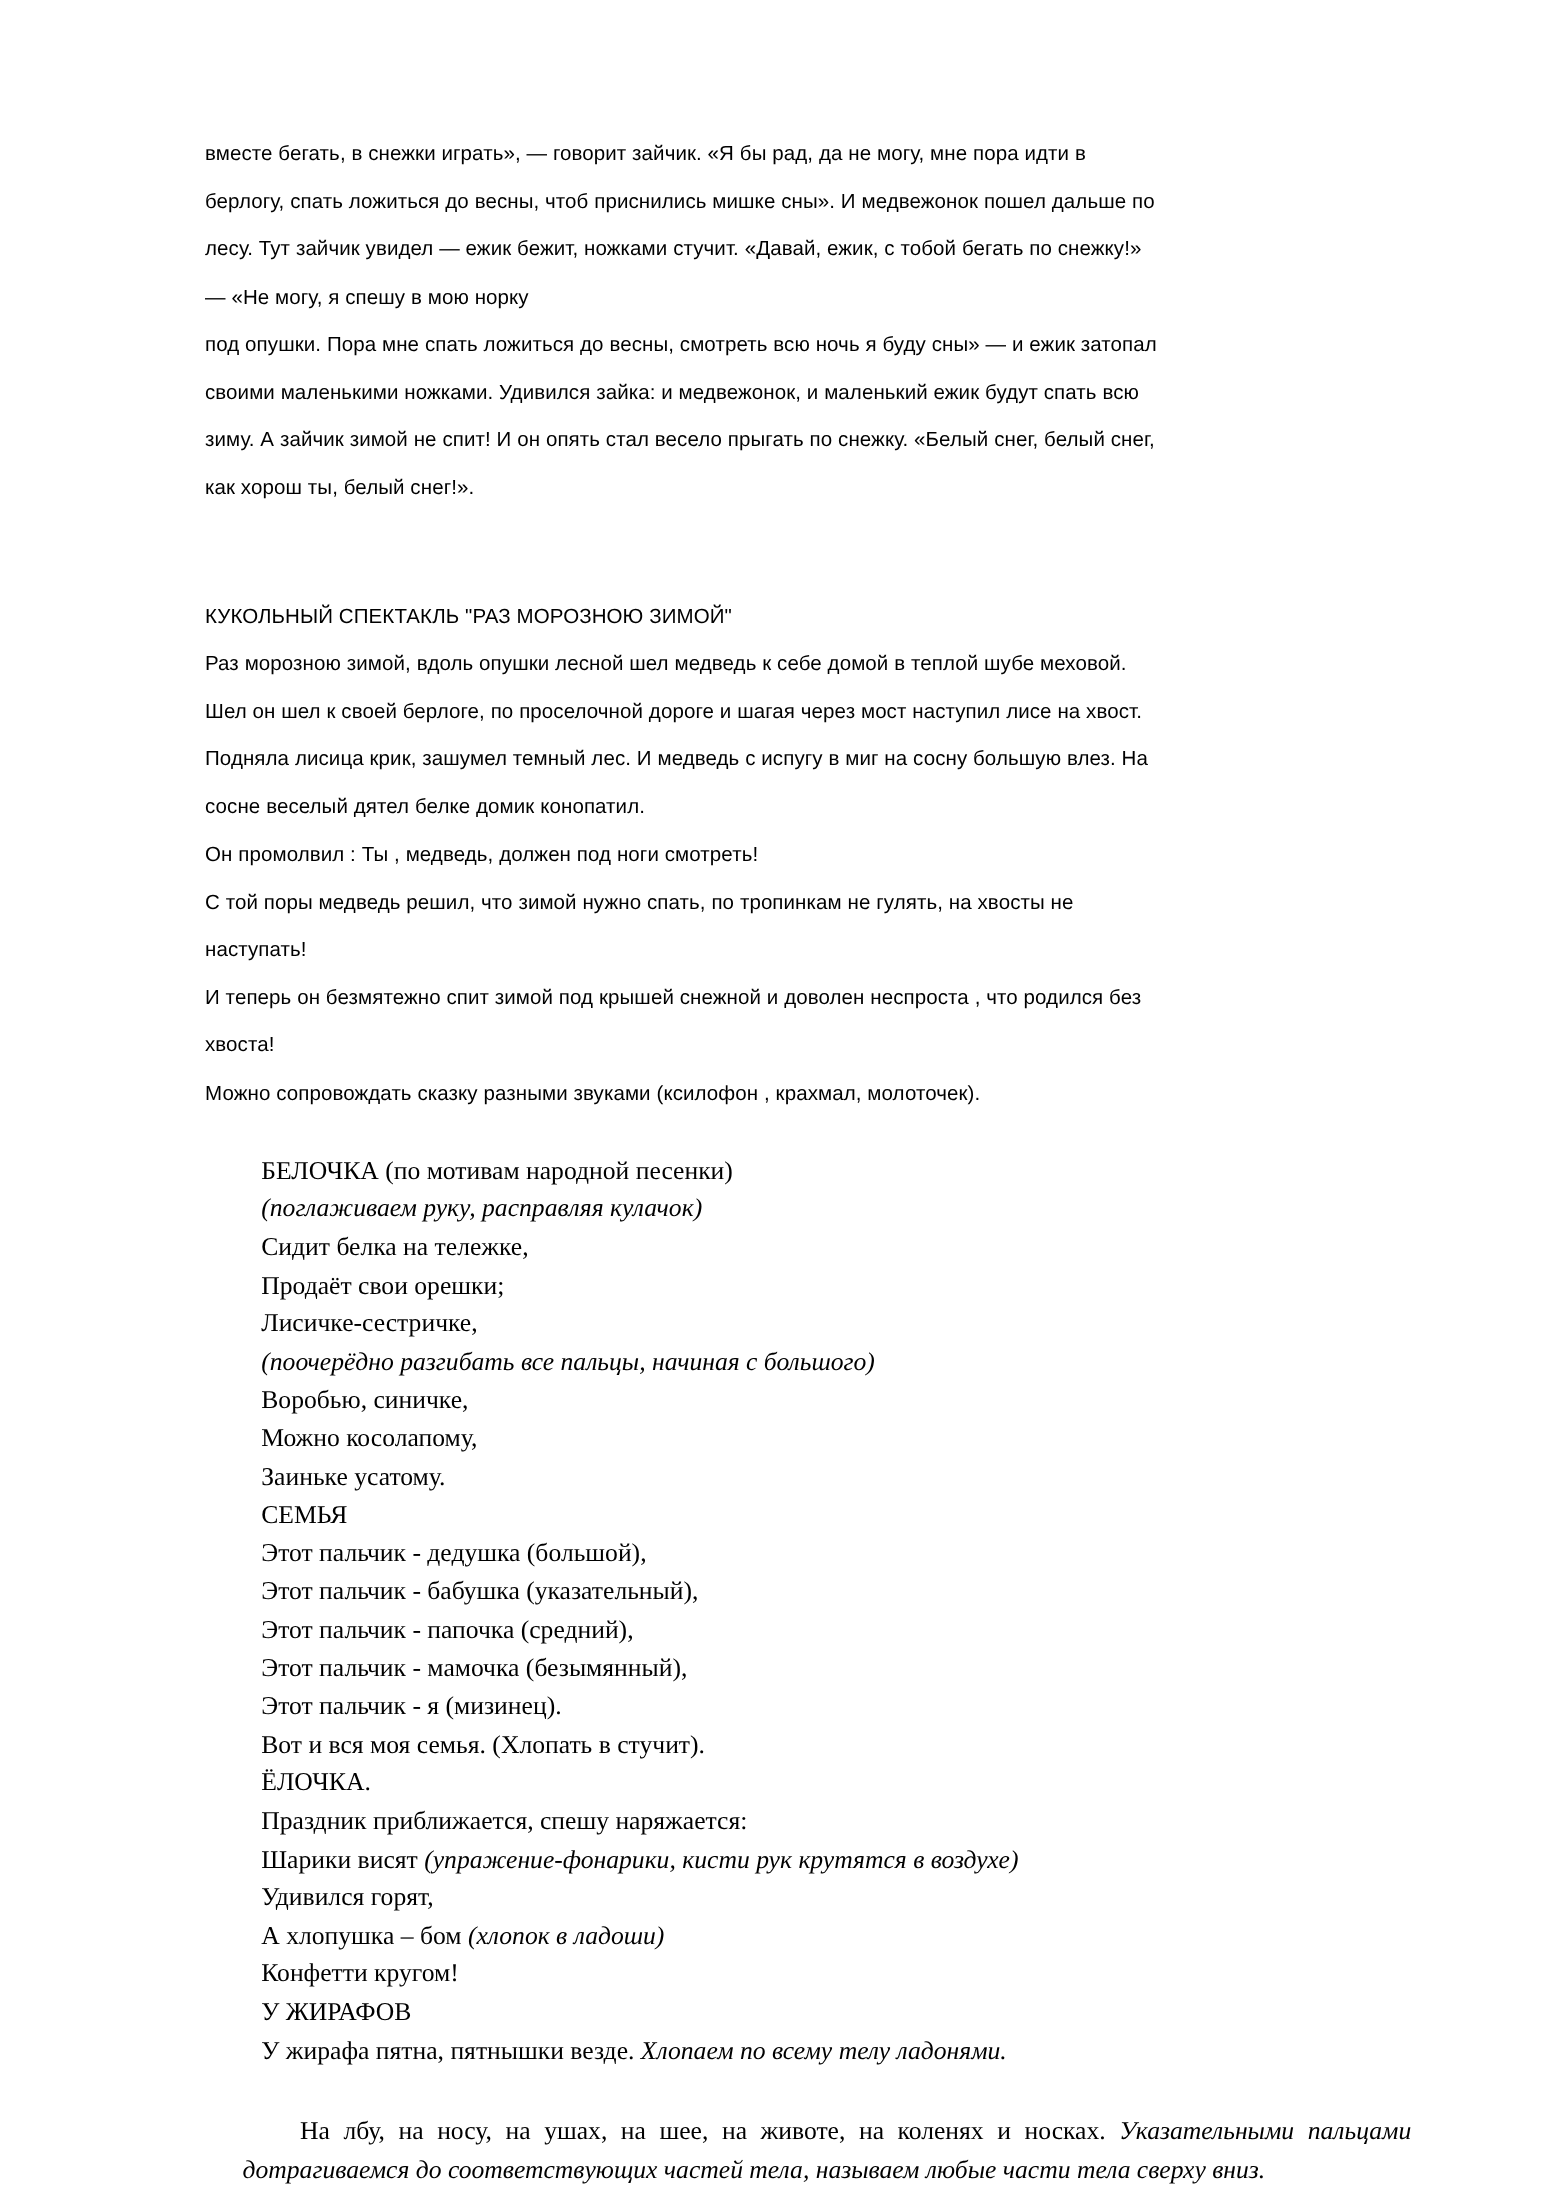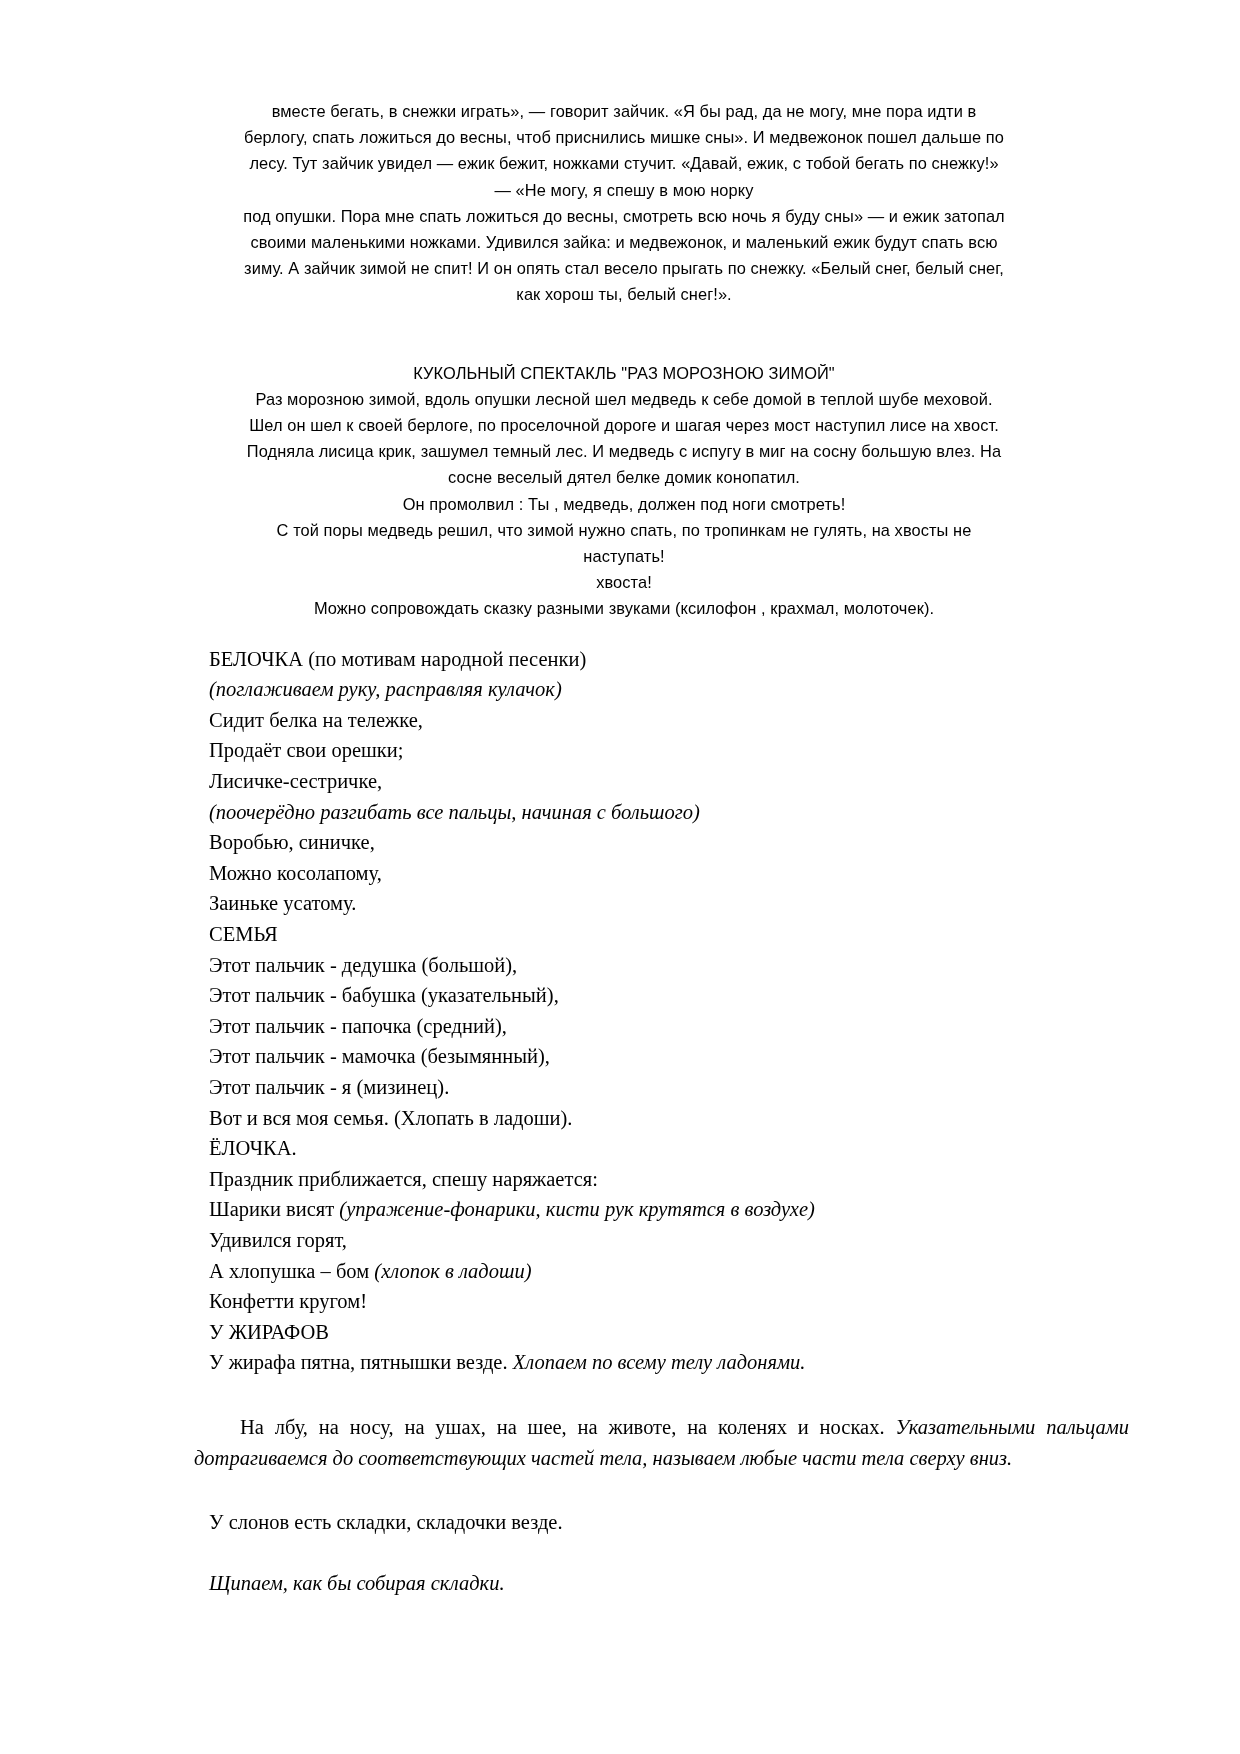--- a/index.html
+++ b/index.html
@@ -36,22 +36,21 @@
   
   .sans-block {
     font-family: "Liberation Sans", sans-serif;
     font-size: 16.4px;
     line-height: 26.2px;
     color: #000;
     text-align: left;
     letter-spacing: 0.005em;
   }
   .sans-block p {
-    margin: 0;
-    text-align: center;
+    margin: 12px;
   }
   .sans-line {
     white-space: nowrap;
   }
   .spacer-lg { height: 52px; }
 
   
   .serif-block {
     font-family: Liberation Serif, serif;
     font-size: 20.5px;
@@ -105,20 +104,21 @@
 
     <div class="sans-block">
       <p class="sans-line">КУКОЛЬНЫЙ СПЕКТАКЛЬ "РАЗ МОРОЗНОЮ ЗИМОЙ"</p>
       <p class="sans-line">Раз морозною зимой, вдоль опушки лесной шел медведь к себе домой в теплой шубе меховой.</p>
       <p class="sans-line">Шел он шел к своей берлоге, по проселочной дороге и шагая через мост наступил лисе на хвост.</p>
       <p class="sans-line">Подняла лисица крик, зашумел темный лес. И медведь с испугу в миг на сосну большую влез. На</p>
       <p class="sans-line">сосне веселый дятел белке домик конопатил.</p>
       <p class="sans-line">Он промолвил : Ты , медведь, должен под ноги смотреть!</p>
       <p class="sans-line">С той поры медведь решил, что зимой нужно спать, по тропинкам не гулять, на хвосты не</p>
       <p class="sans-line">наступать!</p>
+      <p class="sans-line">И теперь он безмятежно спит зимой под крышей снежной и доволен неспроста , что родился без</p>
       <p class="sans-line">хвоста!</p>
       <p class="sans-line">Можно сопровождать сказку разными звуками (ксилофон , крахмал, молоточек).</p>
     </div>
 
     <div class="gap-22"></div>
 
     <div class="serif-block">
 
       <div class="pline">БЕЛОЧКА (по мотивам народной песенки)</div>
       <div class="pline ital">(поглаживаем руку, расправляя кулачок)</div>
@@ -129,21 +129,21 @@
       <div class="pline">Воробью, синичке,</div>
       <div class="pline">Можно косолапому,</div>
       <div class="pline">Заиньке усатому.</div>
 
       <div class="pline">СЕМЬЯ</div>
       <div class="pline">Этот пальчик - дедушка (большой),</div>
       <div class="pline">Этот пальчик - бабушка (указательный),</div>
       <div class="pline">Этот пальчик - папочка (средний),</div>
       <div class="pline">Этот пальчик - мамочка (безымянный),</div>
       <div class="pline">Этот пальчик - я (мизинец).</div>
-      <div class="pline">Вот и вся моя семья.   (Хлопать в ладоши).</div>
+      <div class="pline">Вот и вся моя семья.   (Хлопать в стучит).</div>
 
       <div class="pline">ЁЛОЧКА.</div>
       <div class="pline">Праздник приближается, спешу наряжается:</div>
       <div class="pline"><span>Шарики висят </span><span class="ital">(упражение-фонарики, кисти рук крутятся в воздухе)</span></div>
       <div class="pline">Удивился горят,</div>
       <div class="pline"><span>А хлопушка – бом </span><span class="ital">(хлопок в ладоши)</span></div>
       <div class="pline">Конфетти кругом!</div>
 
       <div class="pline">У ЖИРАФОВ</div>
       <div class="pline"><span>У жирафа пятна, пятнышки везде. </span><span class="ital">Хлопаем по всему телу ладонями.</span></div>

